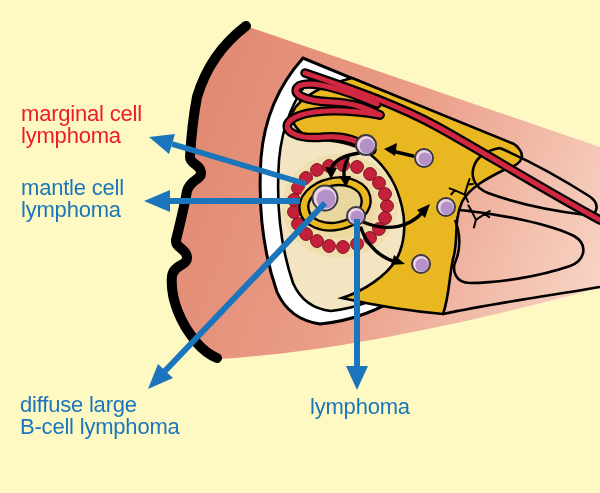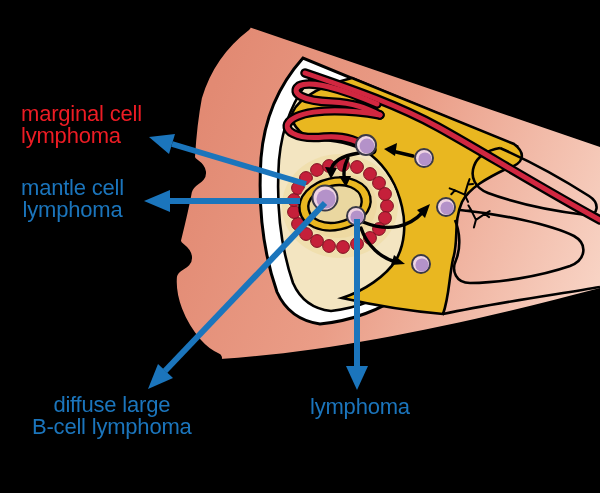--- a/index.html
+++ b/index.html
@@ -1,22 +1,22 @@
 <!DOCTYPE html>
 <html style="--label-red: #ed1c24; --label-blue: #1b75bc; --arrow-blue: #1b75bc; --tissue-salmon: #e28a73; --tissue-salmon-light: #f8d3c4; --tissue-cream: #f3e5c1; --tissue-gold: #e9b720; --vessel-red: #d12740; --dot-red: #c5203a; --cell-purple: #b492c9; --cell-rim: #efd4e3; --capsule-black: #000000;"><head>
 <meta charset="utf-8">
 <style>
   html,body{margin:0;padding:0;background:#ffffff;}
-  .stage{position:relative;width:600px;height:493px;background:#000000;overflow:hidden;
+  .stage{position:relative;width:600px;height:493px;background:#fef9c3;overflow:hidden;
          font-family:"Liberation Sans", sans-serif;}
   .stage svg{position:absolute;left:0;top:0;}
   .lbl{position:absolute;font-size:22px;line-height:22px;letter-spacing:-0.2px;font-weight:400;}
   .lbl span{display:block;}
   .lbl-red{color:var(--label-red,#ed1c24);}
-  .lbl-blue{color:var(--label-blue,#1b75bc);text-align:center;}
+  .lbl-blue{color:var(--label-blue,#1b75bc);}
   .k-salmon{fill:url(#gw);}
   .k-white{fill:#ffffff;stroke:#000;stroke-width:3;}
   .k-cream{fill:var(--tissue-cream,#f3e5c1);stroke:#000;stroke-width:2.6;}
   .k-gold{fill:var(--tissue-gold,#e9b720);stroke:#000;stroke-width:2.6;}
   .k-line{fill:none;stroke:#000;stroke-width:2.6;}
   .vein-out{fill:none;stroke:#000;stroke-width:9.5;stroke-linecap:round;stroke-linejoin:round;}
   .vein-in{fill:none;stroke:var(--vessel-red,#d12740);stroke-width:5;stroke-linecap:round;stroke-linejoin:round;}
   .mdot{fill:var(--dot-red,#c5203a);stroke:#7e1322;stroke-width:1;}
   .cell-rim{fill:var(--cell-rim,#efd4e3);stroke:#3a3947;stroke-width:2;}
   .cell-core{fill:var(--cell-purple,#b492c9);}
@@ -173,21 +173,21 @@
 </svg>
 
 <div class="lbl lbl-red" style="left:21px;top:103px;">
   <span>marginal cell</span>
   <span>lymphoma</span>
 </div>
 <div class="lbl lbl-blue" style="left:21px;top:177px;">
   <span>mantle cell</span>
   <span>lymphoma</span>
 </div>
-<div class="lbl lbl-blue" style="left:32px;top:394px;">
+<div class="lbl lbl-blue" style="left:20px;top:394px;">
   <span>diffuse large</span>
   <span>B-cell lymphoma</span>
 </div>
 <div class="lbl lbl-blue" style="left:310px;top:396px;">
   <span>lymphoma</span>
 </div>
 
 </div>
 
 </body></html>

